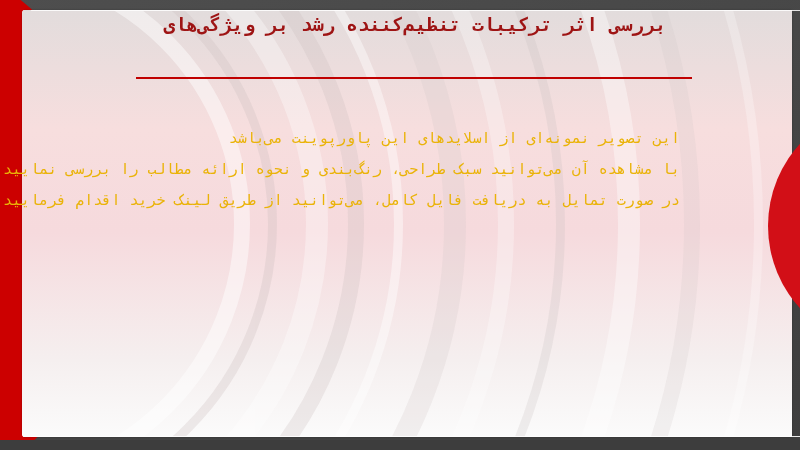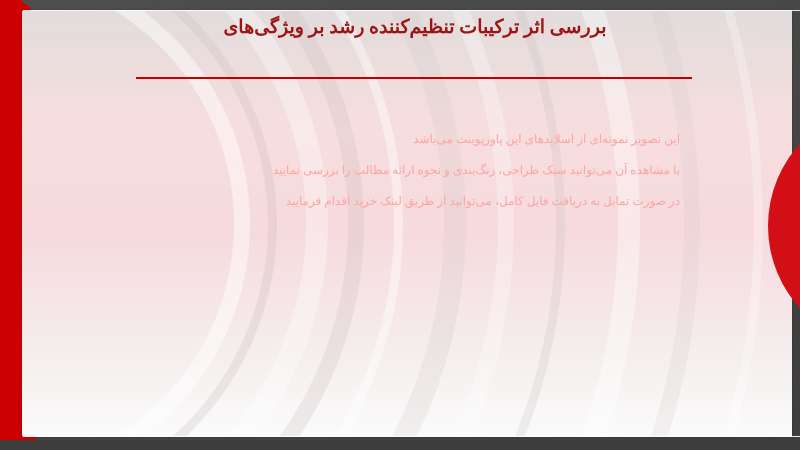--- a/index.html
+++ b/index.html
@@ -6,21 +6,21 @@
     margin: 0;
     padding: 0;
     background: #3d3d3d;
   }
   .slide {
     position: relative;
     width: 800px;
     height: 440px;
     overflow: hidden;
     background: #454545;
-    font-family: Liberation Serif, serif;
+    font-family: Liberation Mono, monospace;
   }
 
   
   .frame-dark {
     position: absolute;
     inset: 0;
     background: #474747;
   }
   .frame-dark::after{
     content:"";
@@ -128,22 +128,22 @@
 
   .body-block {
     position: absolute;
     top: 124px;
     right: 120px;
     left: 140px;
     text-align: right;
     direction: rtl;
   }
   .body-line {
-    color: #fca5a5;
-    font-size: 12px;
+    color: #eab308;
+    font-size: 15px;
     line-height: 31px;
     font-weight: normal;
     white-space: nowrap;
   }
 </style>
 </head>
 <body>
 
 <div class="slide">
 

